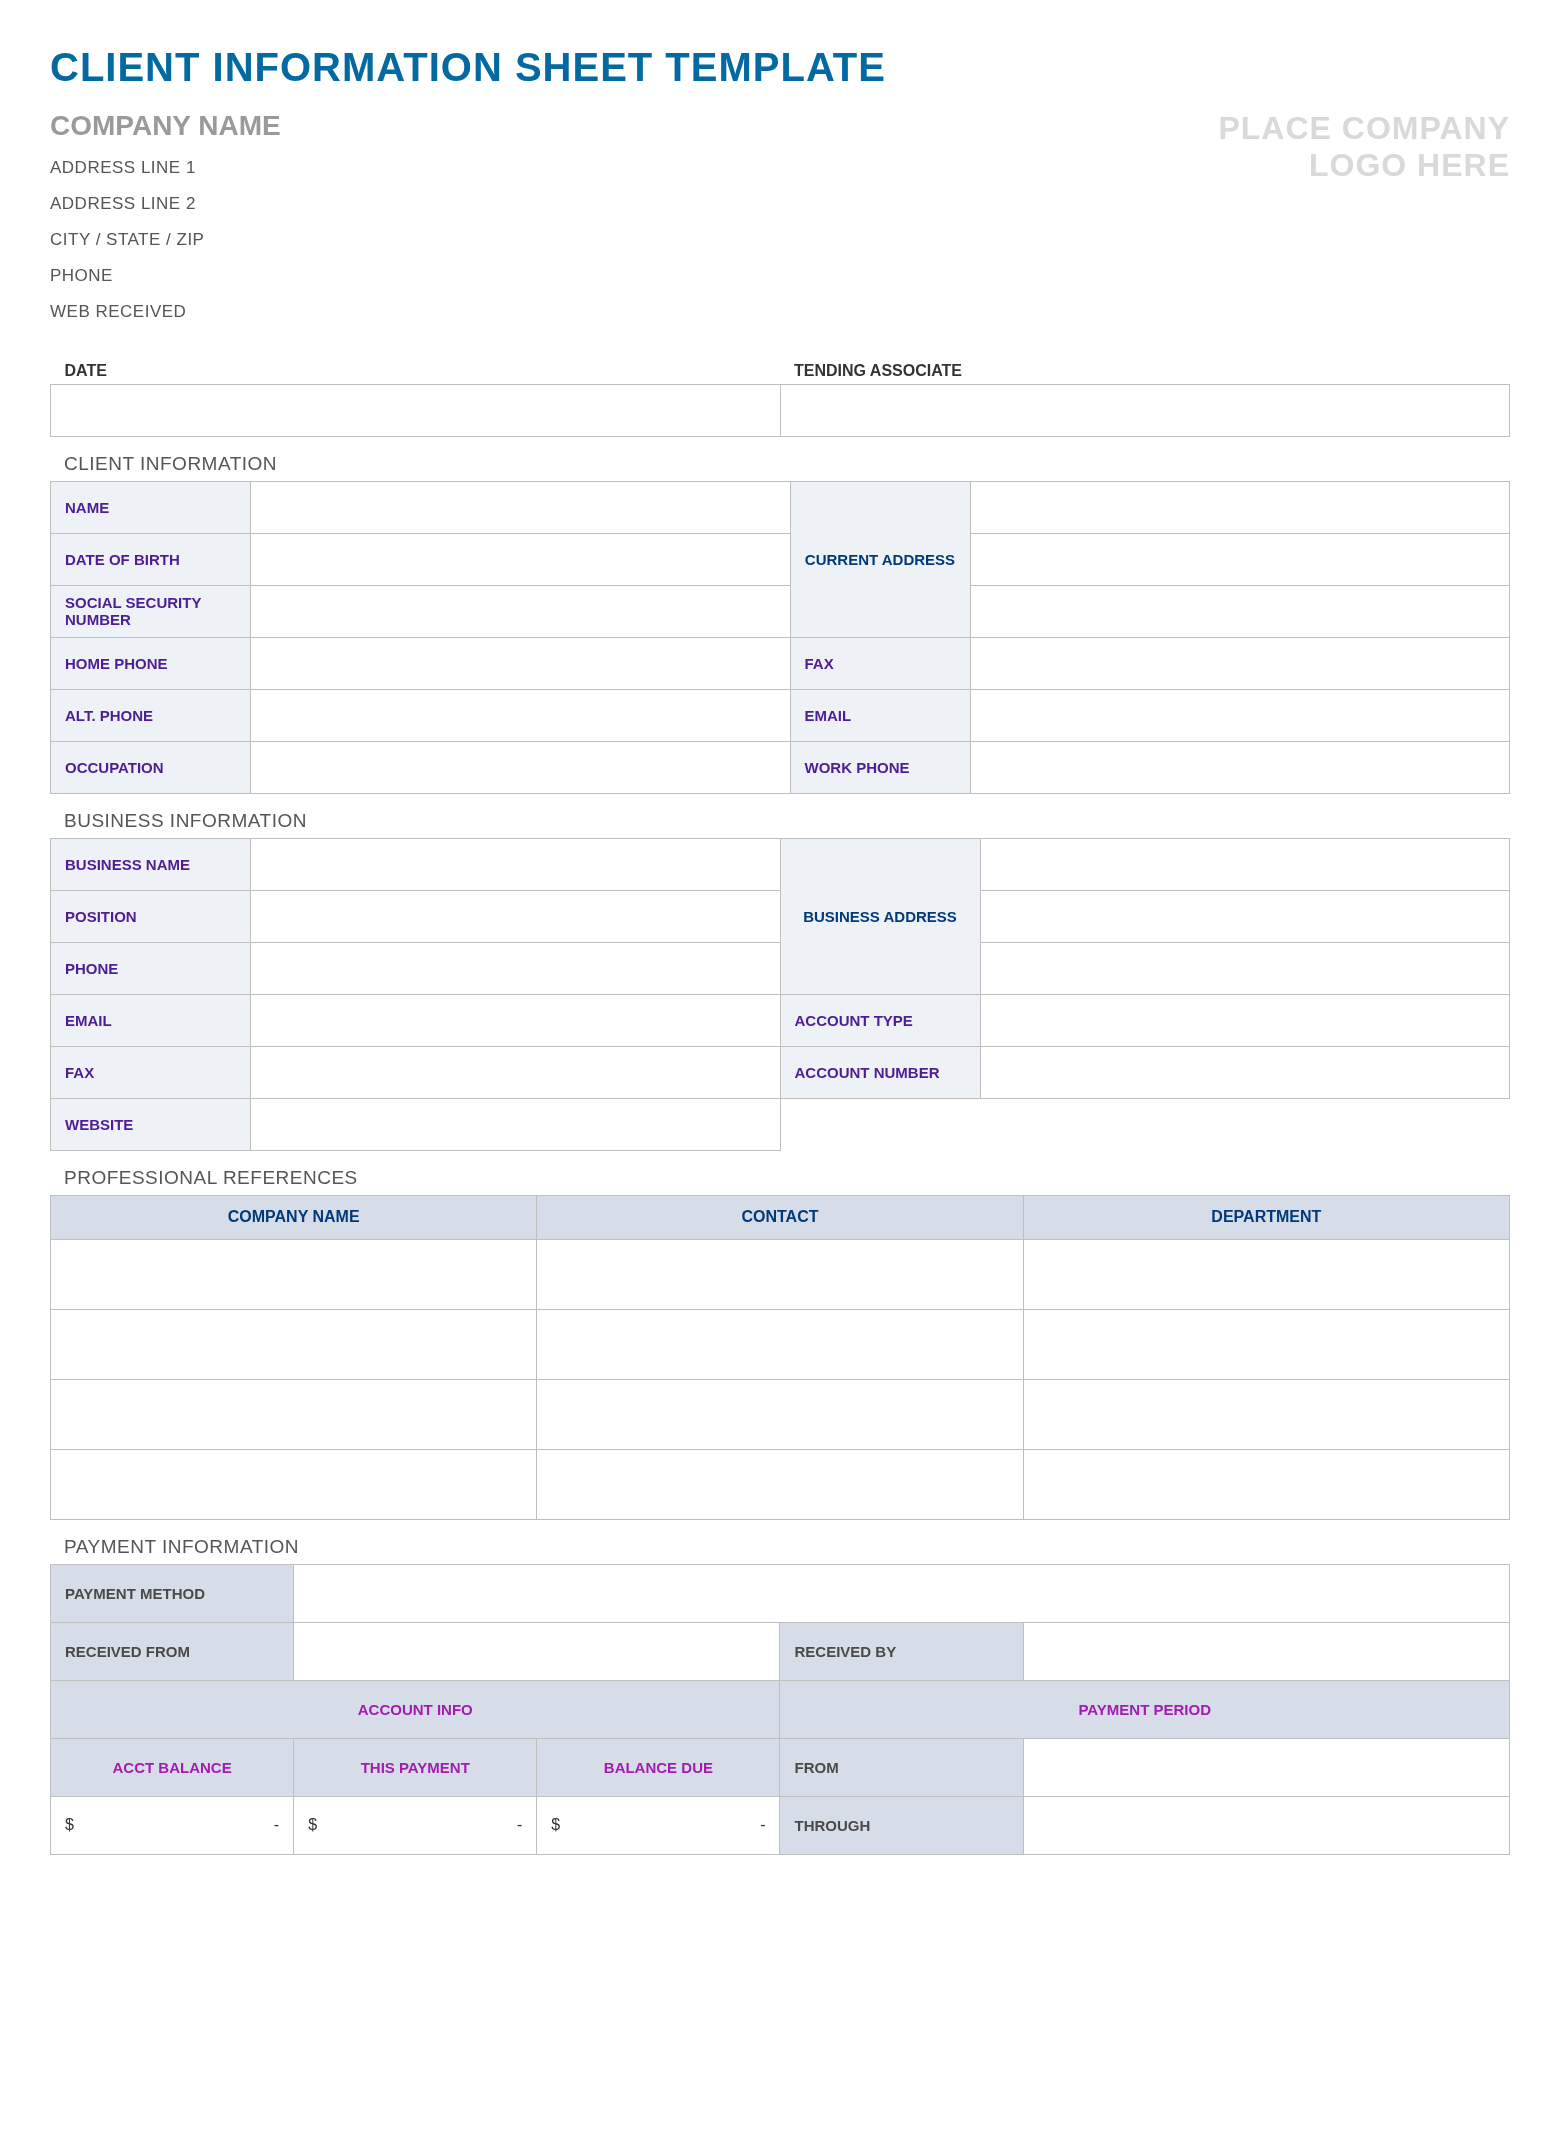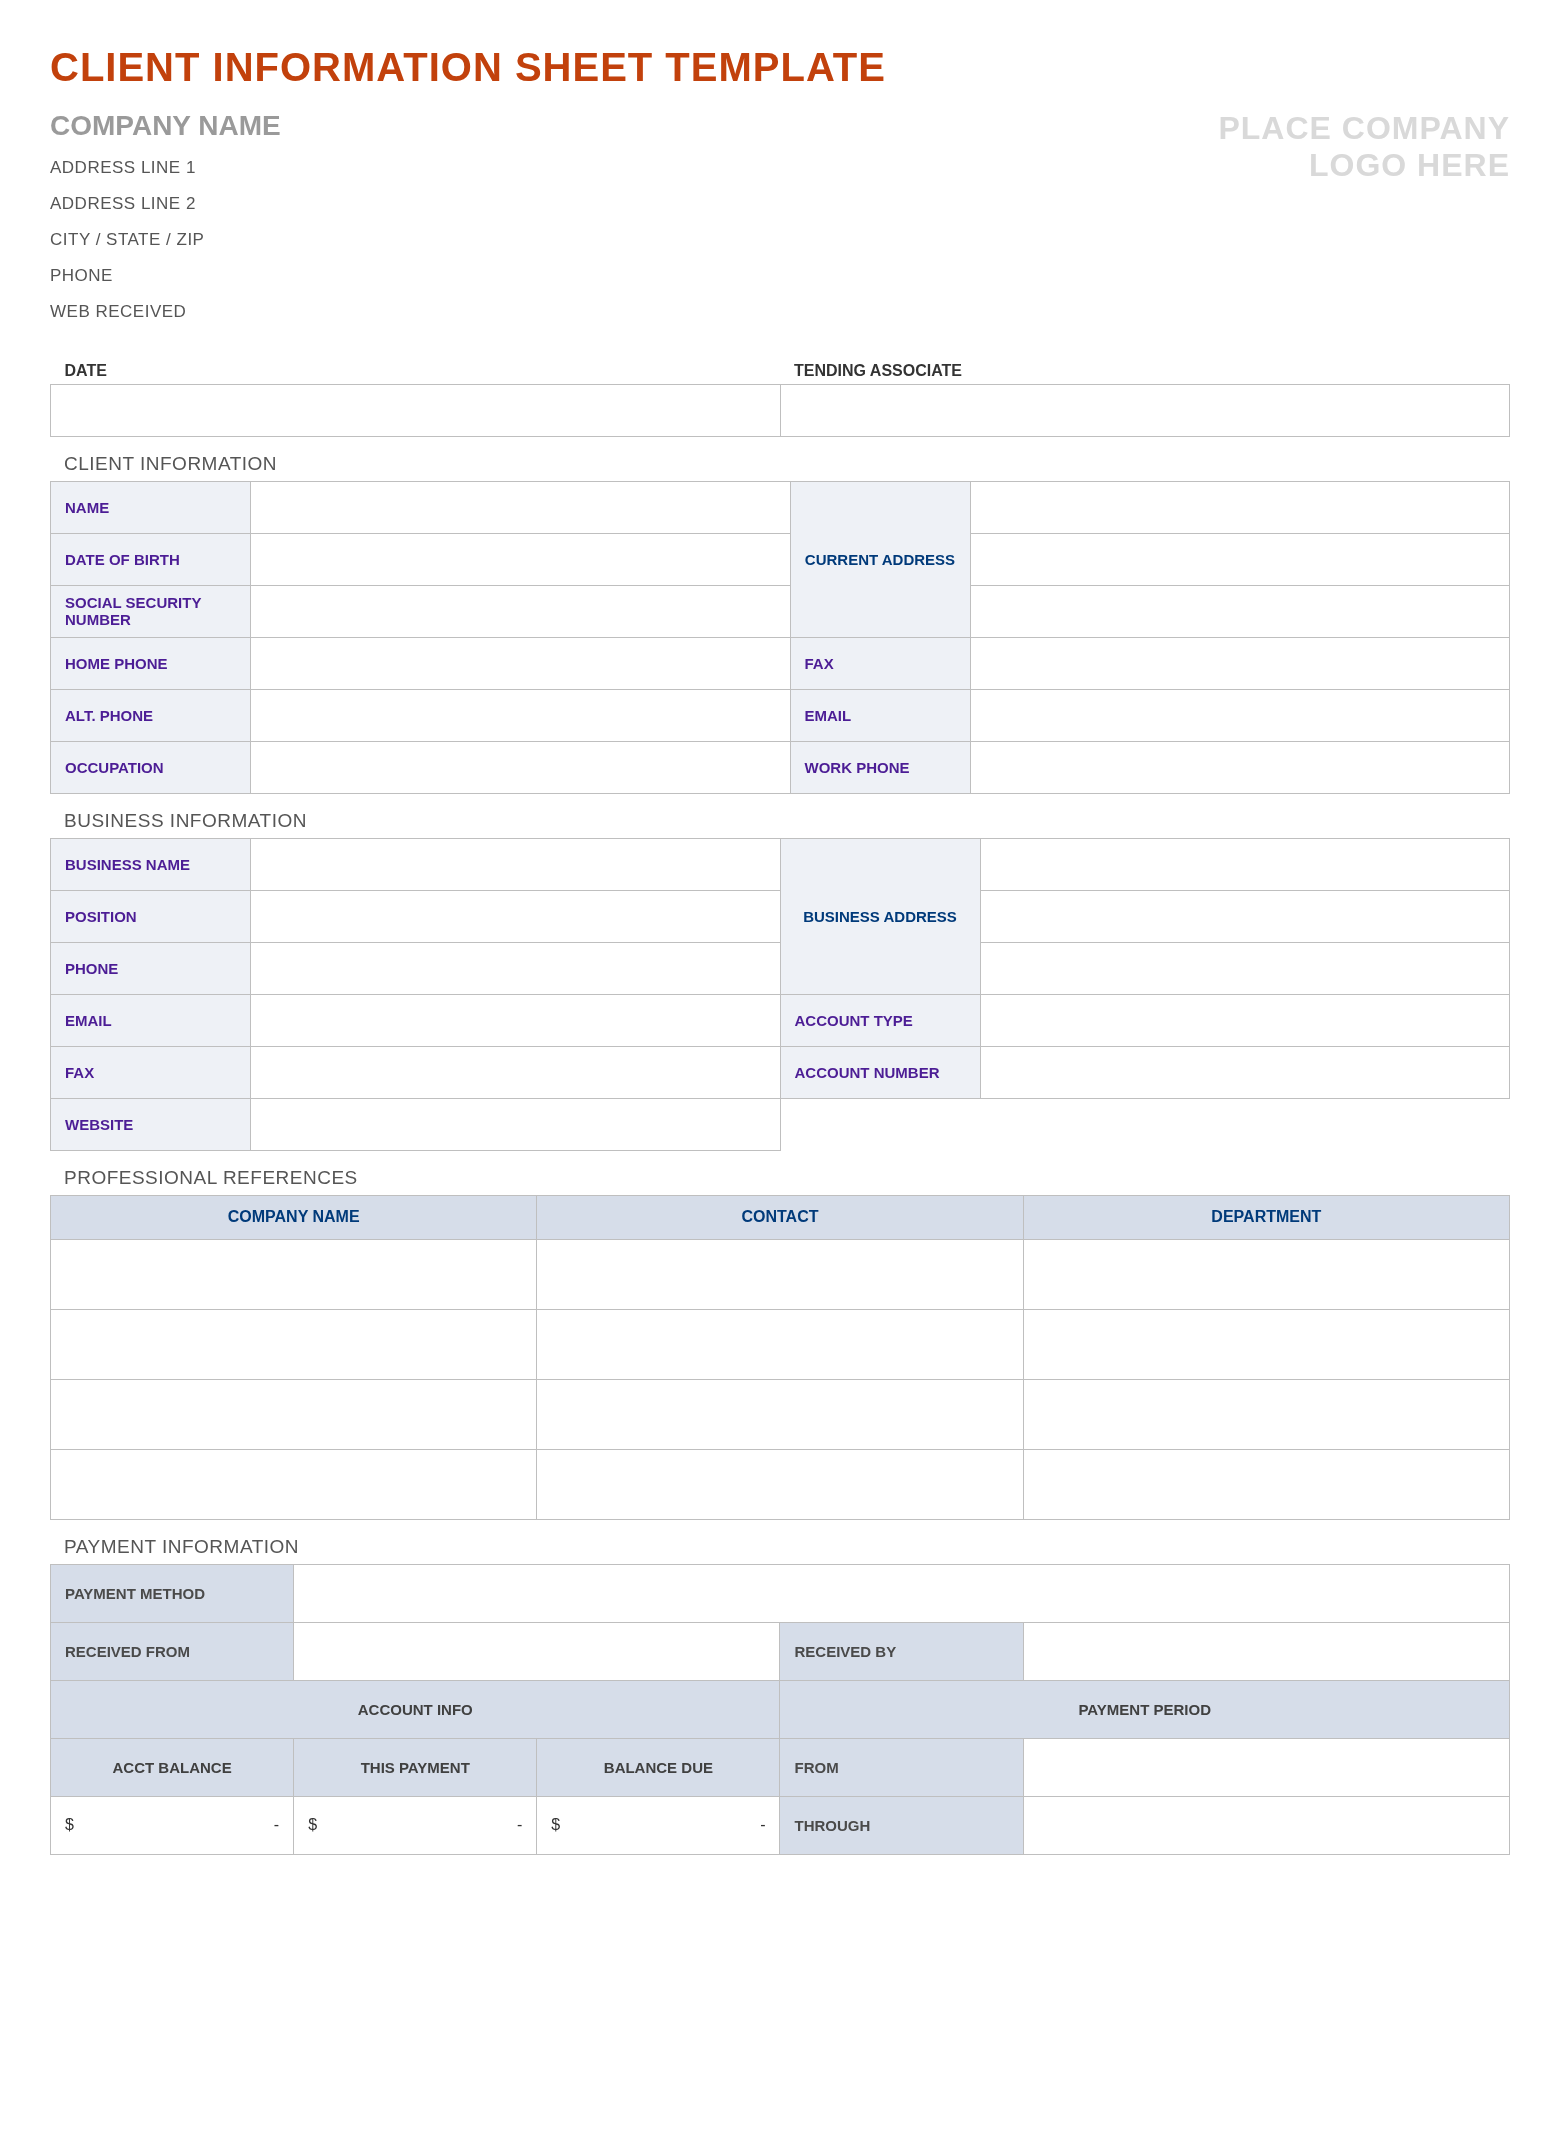--- a/index.html
+++ b/index.html
@@ -11,21 +11,21 @@
     color: #333;
   }
   .page {
     width: 1560px;
     padding: 40px 50px 60px 50px;
   }
   .title {
     font-size: 40px;
     font-weight: 700;
     letter-spacing: 1px;
-    color: #c2410c;
+    color: #0369a1;
     margin: 5px 0 20px 0;
   }
   .hdr-row {
     display: flex;
     justify-content: space-between;
     align-items: flex-start;
   }
   .company-block {}
   .company-name {
     font-size: 28px;
@@ -121,21 +121,21 @@
     background: #d6dde9;
     color: #4a4a4a;
     font-weight: 700;
     font-size: 15px;
     text-align: left;
     height: 58px;
     padding-left: 14px;
   }
   .pay-table td.plab-c {
     background: #d6dde9;
-    color: #404040;
+    color: #a21caf;
     font-weight: 700;
     font-size: 15px;
     text-align: center;
     height: 58px;
   }
   .pay-table td.pval {
     background: #fff;
     height: 58px;
   }
   .pay-table td .dollar { float:left; }

